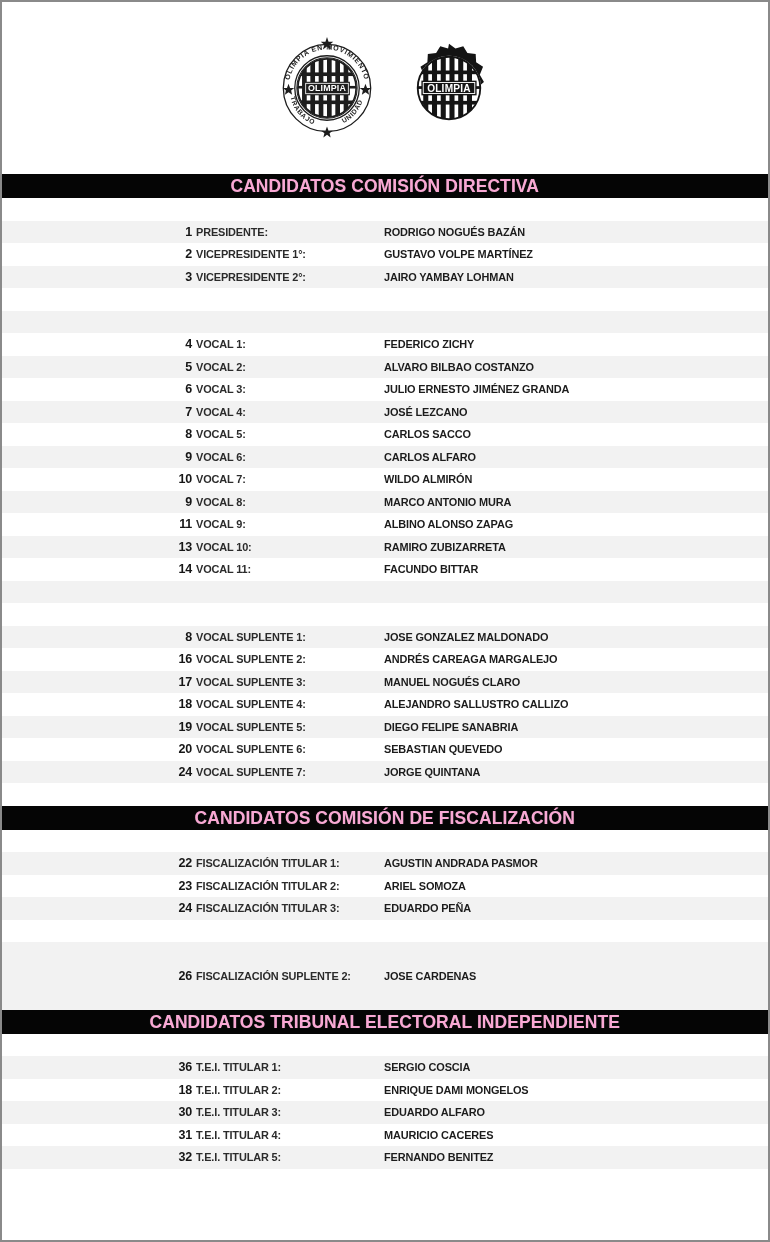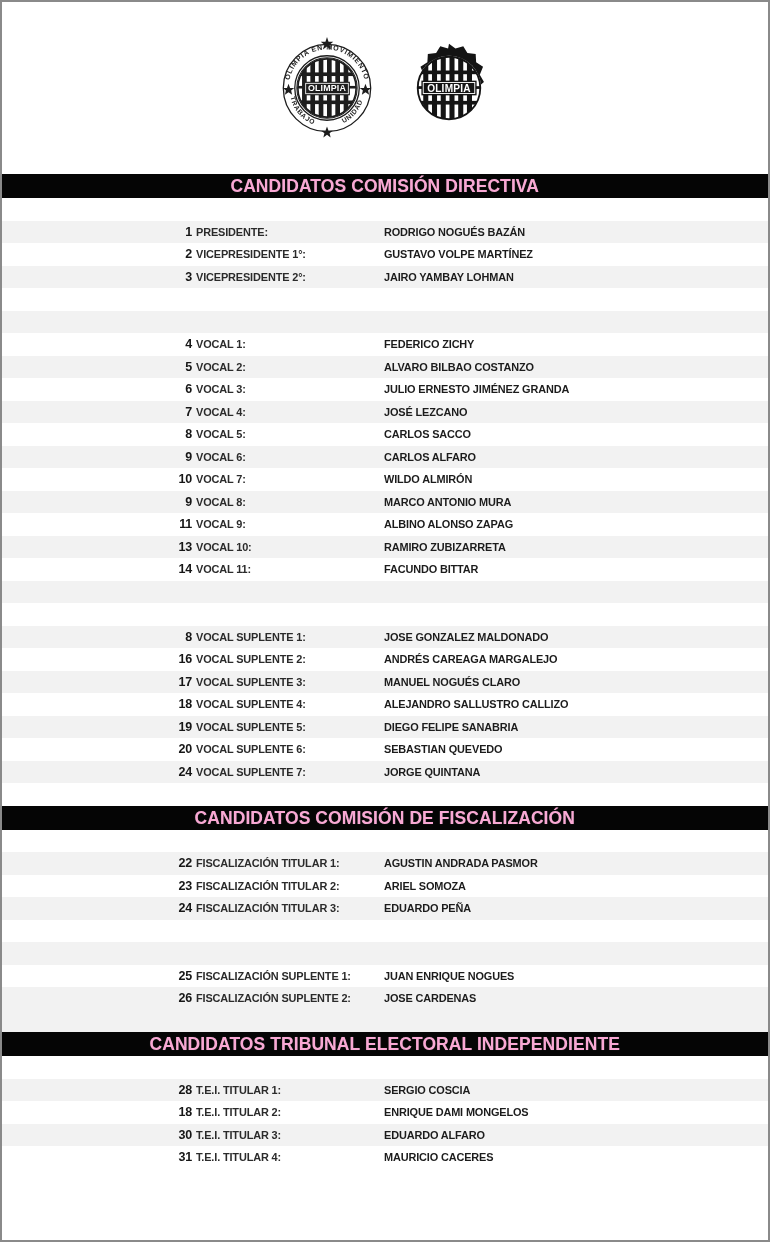--- a/index.html
+++ b/index.html
@@ -311,54 +311,54 @@
           <div class="col-role">FISCALIZACIÓN TITULAR 2:</div>
           <div class="col-name">ARIEL SOMOZA</div>
         </div>
         <div class="row alt">
           <div class="col-num">24</div>
           <div class="col-role">FISCALIZACIÓN TITULAR 3:</div>
           <div class="col-name">EDUARDO PEÑA</div>
         </div>
         <div class="row spacer"></div>
         <div class="row spacer alt"></div>
-        <div class="row">
-          <div class="col-num">25</div>
-          <div class="col-role">FISCALIZACIÓN SUPLENTE 1:</div>
-          <div class="col-name">JUAN ENRIQUE NOGUES</div>
-        </div>
         <div class="row alt">
           <div class="col-num">26</div>
           <div class="col-role">FISCALIZACIÓN SUPLENTE 2:</div>
           <div class="col-name">JOSE CARDENAS</div>
         </div>
         <div class="row spacer alt"></div>
       </div>
       <div class="section-band">
         <span class="band-text">CANDIDATOS TRIBUNAL ELECTORAL INDEPENDIENTE</span>
       </div>
       <div class="rows">
         <div class="row spacer"></div>
         <div class="row alt">
-          <div class="col-num">28</div>
+          <div class="col-num">36</div>
           <div class="col-role">T.E.I. TITULAR 1:</div>
           <div class="col-name">SERGIO COSCIA</div>
         </div>
         <div class="row">
           <div class="col-num">18</div>
           <div class="col-role">T.E.I. TITULAR 2:</div>
           <div class="col-name">ENRIQUE DAMI MONGELOS</div>
         </div>
         <div class="row alt">
           <div class="col-num">30</div>
           <div class="col-role">T.E.I. TITULAR 3:</div>
           <div class="col-name">EDUARDO ALFARO</div>
         </div>
         <div class="row">
           <div class="col-num">31</div>
           <div class="col-role">T.E.I. TITULAR 4:</div>
           <div class="col-name">MAURICIO CACERES</div>
         </div>
+        <div class="row alt">
+          <div class="col-num">32</div>
+          <div class="col-role">T.E.I. TITULAR 5:</div>
+          <div class="col-name">FERNANDO BENITEZ</div>
+        </div>
         <div class="row spacer"></div>
       </div>
     </div>
 
 </div>
 
 </body></html>

